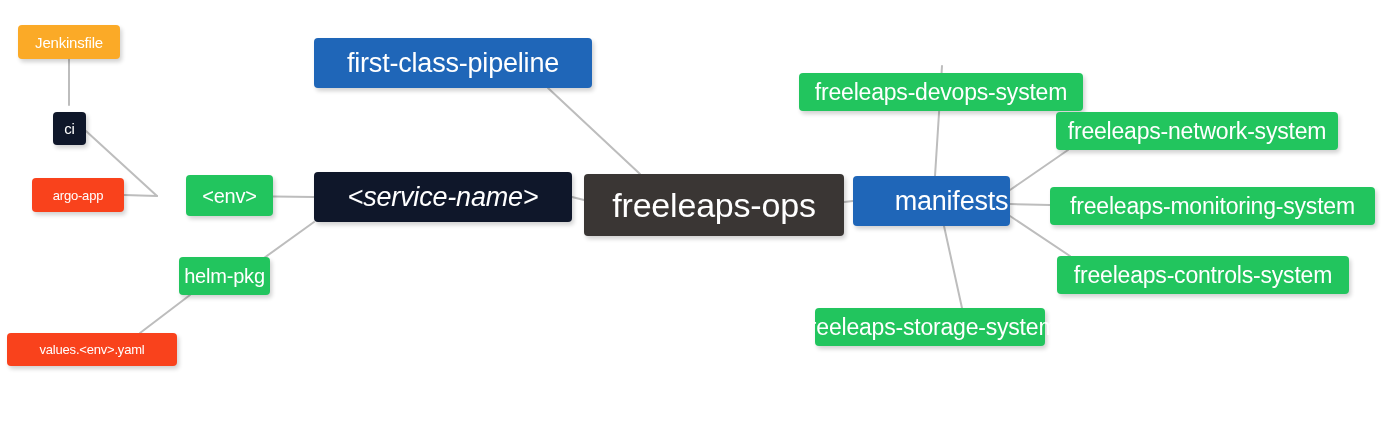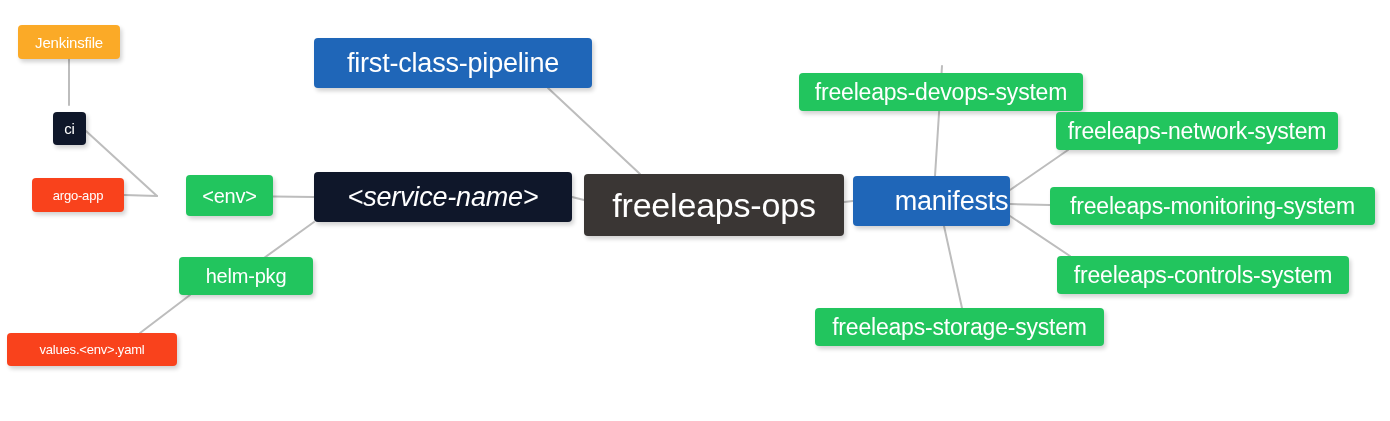--- a/index.html
+++ b/index.html
@@ -80,21 +80,21 @@
       </div>
       <div class="node lvl-5" style="left: 53px; top: 112px; width: 33px; height: 33px; background: #0f172a;">
         <span class="node-label">ci</span>
       </div>
       <div class="node lvl-4" style="left: 32px; top: 178px; width: 92px; height: 34px; background: rgb(249, 66, 28);">
         <span class="node-label">argo-app</span>
       </div>
       <div class="node lvl-3" style="left: 157px; top: 175px; width: 87px; height: 41px; background: rgb(34, 197, 94);">
         <span class="node-label">&lt;env&gt;</span>
       </div>
-      <div class="node lvl-3" style="left: 150px; top: 257px; width: 134px; height: 38px; background: rgb(34, 197, 94);">
+      <div class="node lvl-3" style="left: 150px; top: 257px; width: 91px; height: 38px; background: rgb(34, 197, 94);">
         <span class="node-label">helm-pkg</span>
       </div>
       <div class="node lvl-4" style="left: 7px; top: 333px; width: 170px; height: 33px; background: rgb(249, 66, 28);">
         <span class="node-label">values.&lt;env&gt;.yaml</span>
       </div>
       <div class="node lvl-1" style="left: 314px; top: 38px; width: 278px; height: 50px; background: rgb(31, 102, 184); text-align: center;">
         <span class="node-label">first-class-pipeline</span>
       </div>
       <div class="node lvl-1" style="left: 314px; top: 172px; width: 258px; height: 50px; background: #0f172a; font-style: italic;">
         <span class="node-label">&lt;service-name&gt;</span>
@@ -110,17 +110,17 @@
       </div>
       <div class="node lvl-2" style="left: 1056px; top: 112px; width: 282px; height: 38px; background: rgb(34, 197, 94);">
         <span class="node-label">freeleaps-network-system</span>
       </div>
       <div class="node lvl-2" style="left: 1050px; top: 187px; width: 325px; height: 38px; background: rgb(34, 197, 94);">
         <span class="node-label">freeleaps-monitoring-system</span>
       </div>
       <div class="node lvl-2" style="left: 1057px; top: 256px; width: 292px; height: 38px; background: rgb(34, 197, 94);">
         <span class="node-label">freeleaps-controls-system</span>
       </div>
-      <div class="node lvl-2" style="left: 815px; top: 308px; width: 289px; height: 38px; background: rgb(34, 197, 94); text-align: center;">
+      <div class="node lvl-2" style="left: 815px; top: 308px; width: 230px; height: 38px; background: rgb(34, 197, 94); text-align: center;">
         <span class="node-label">freeleaps-storage-system</span>
       </div>
     </div>
 </div>
 
 </body></html>

